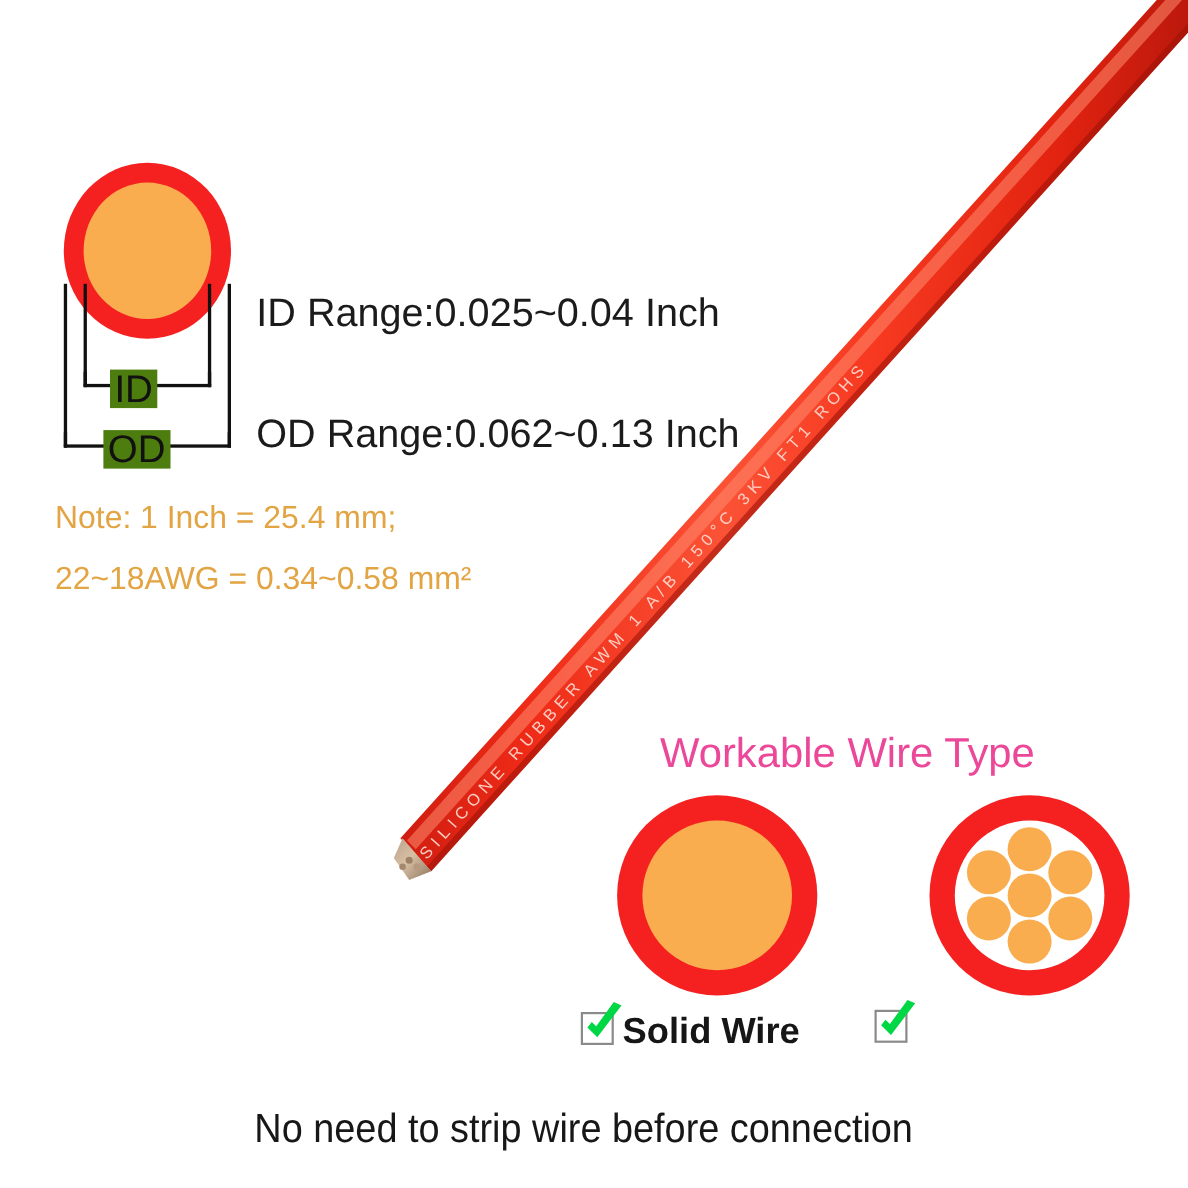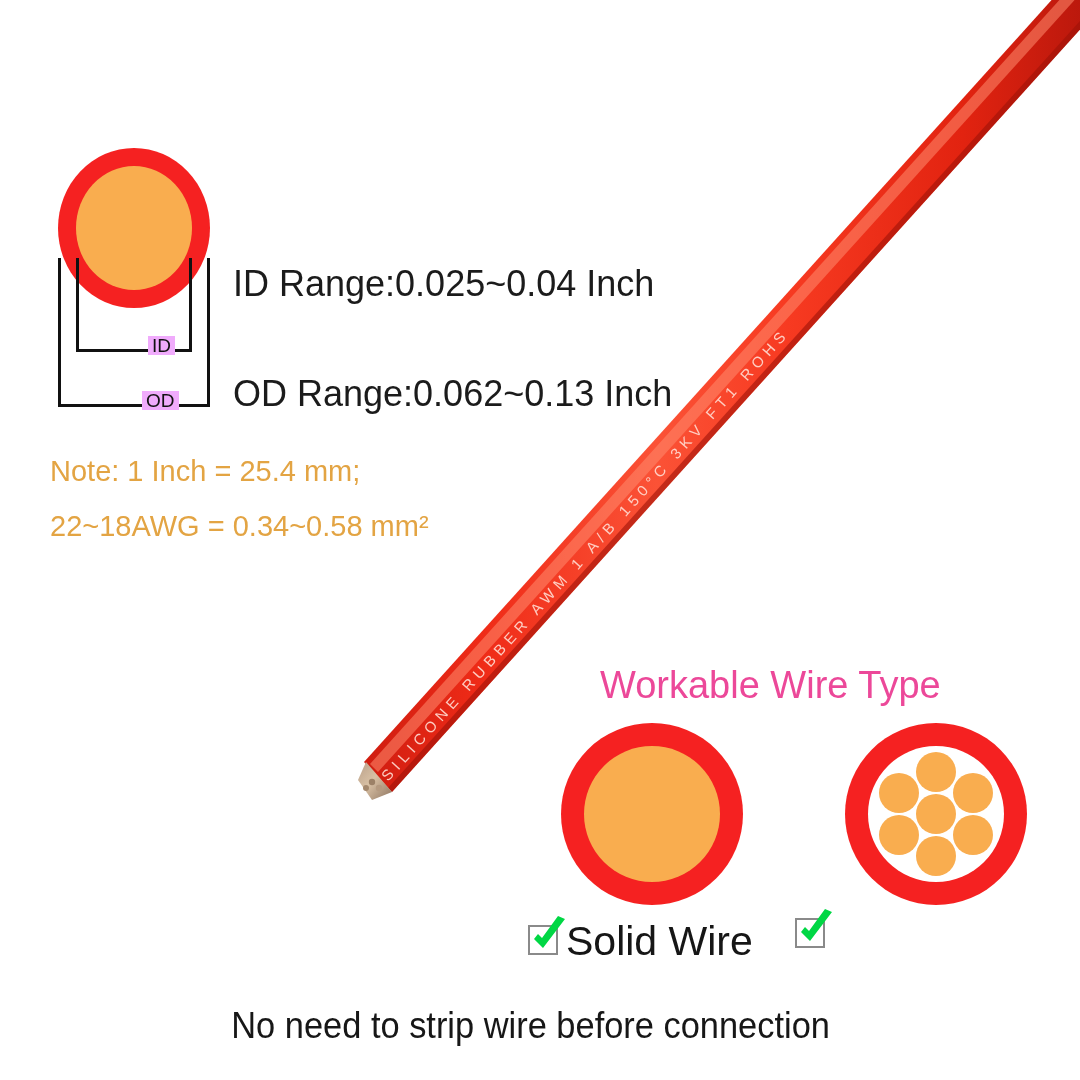--- a/index.html
+++ b/index.html
@@ -34,26 +34,25 @@
   }
   .xsec-core {
     position:absolute; left:24px; top:18px; width:116px; height:124px;
     border-radius:50%;
     background:#f9ad4f;
   }
   .dimline { position:absolute; background:#111; }
 
   .dim-label {
     position:absolute;
-    font-size:19px;
+    font-size:35px;
     color:#111;
-    background:#f0abfc;
+    background:#4d7c0f;
     padding:0 4px;
     line-height:1;
-    margin-left:48px;
   }
 
   
   .spec { position:absolute; font-size:36px; color:#1b1b1b; white-space:nowrap; }
   .spec-awg { left:233px; top:158px; font-size:35px; }
   .spec-id  { left:233px; top:263px; }
   .spec-od  { left:233px; top:373px; }
 
   
   .note { position:absolute; font-size:29px; color:#e3a443; white-space:nowrap;text-align:right; }
@@ -86,21 +85,21 @@
   .strand { position:absolute; width:40px; height:40px; border-radius:50%; background:#f9ad4f; }
 
   
   .check-row { position:absolute; display:flex; align-items:center; }
   .cb-wrap { position:relative; width:34px; height:34px; flex:0 0 auto; }
   .cb-box {
     position:absolute; left:0; top:0; width:30px; height:30px;
     border:2px solid #8a8a8a; background:#fff;
   }
   .cb-tick { position:absolute; left:-1px; top:-10px; width:44px; height:44px; }
-  .cb-label { font-size:41px; color:#161616; white-space:nowrap; margin-left:4px; }
+  .cb-label { font-size:33px; color:#161616; white-space:nowrap; margin-left:4px;font-weight:bold; }
   .row-solid  { left:528px; top:918px; }
   .row-strand { left:795px; top:918px; }
 
   
   .footer {
     position:absolute; left:0; top:1005px; width:1080px;
     text-align:center;
     font-size:37px; color:#171717;
   }
   .footer-inner { display:inline-block; transform:scaleX(0.93) translateX(-10px); }

